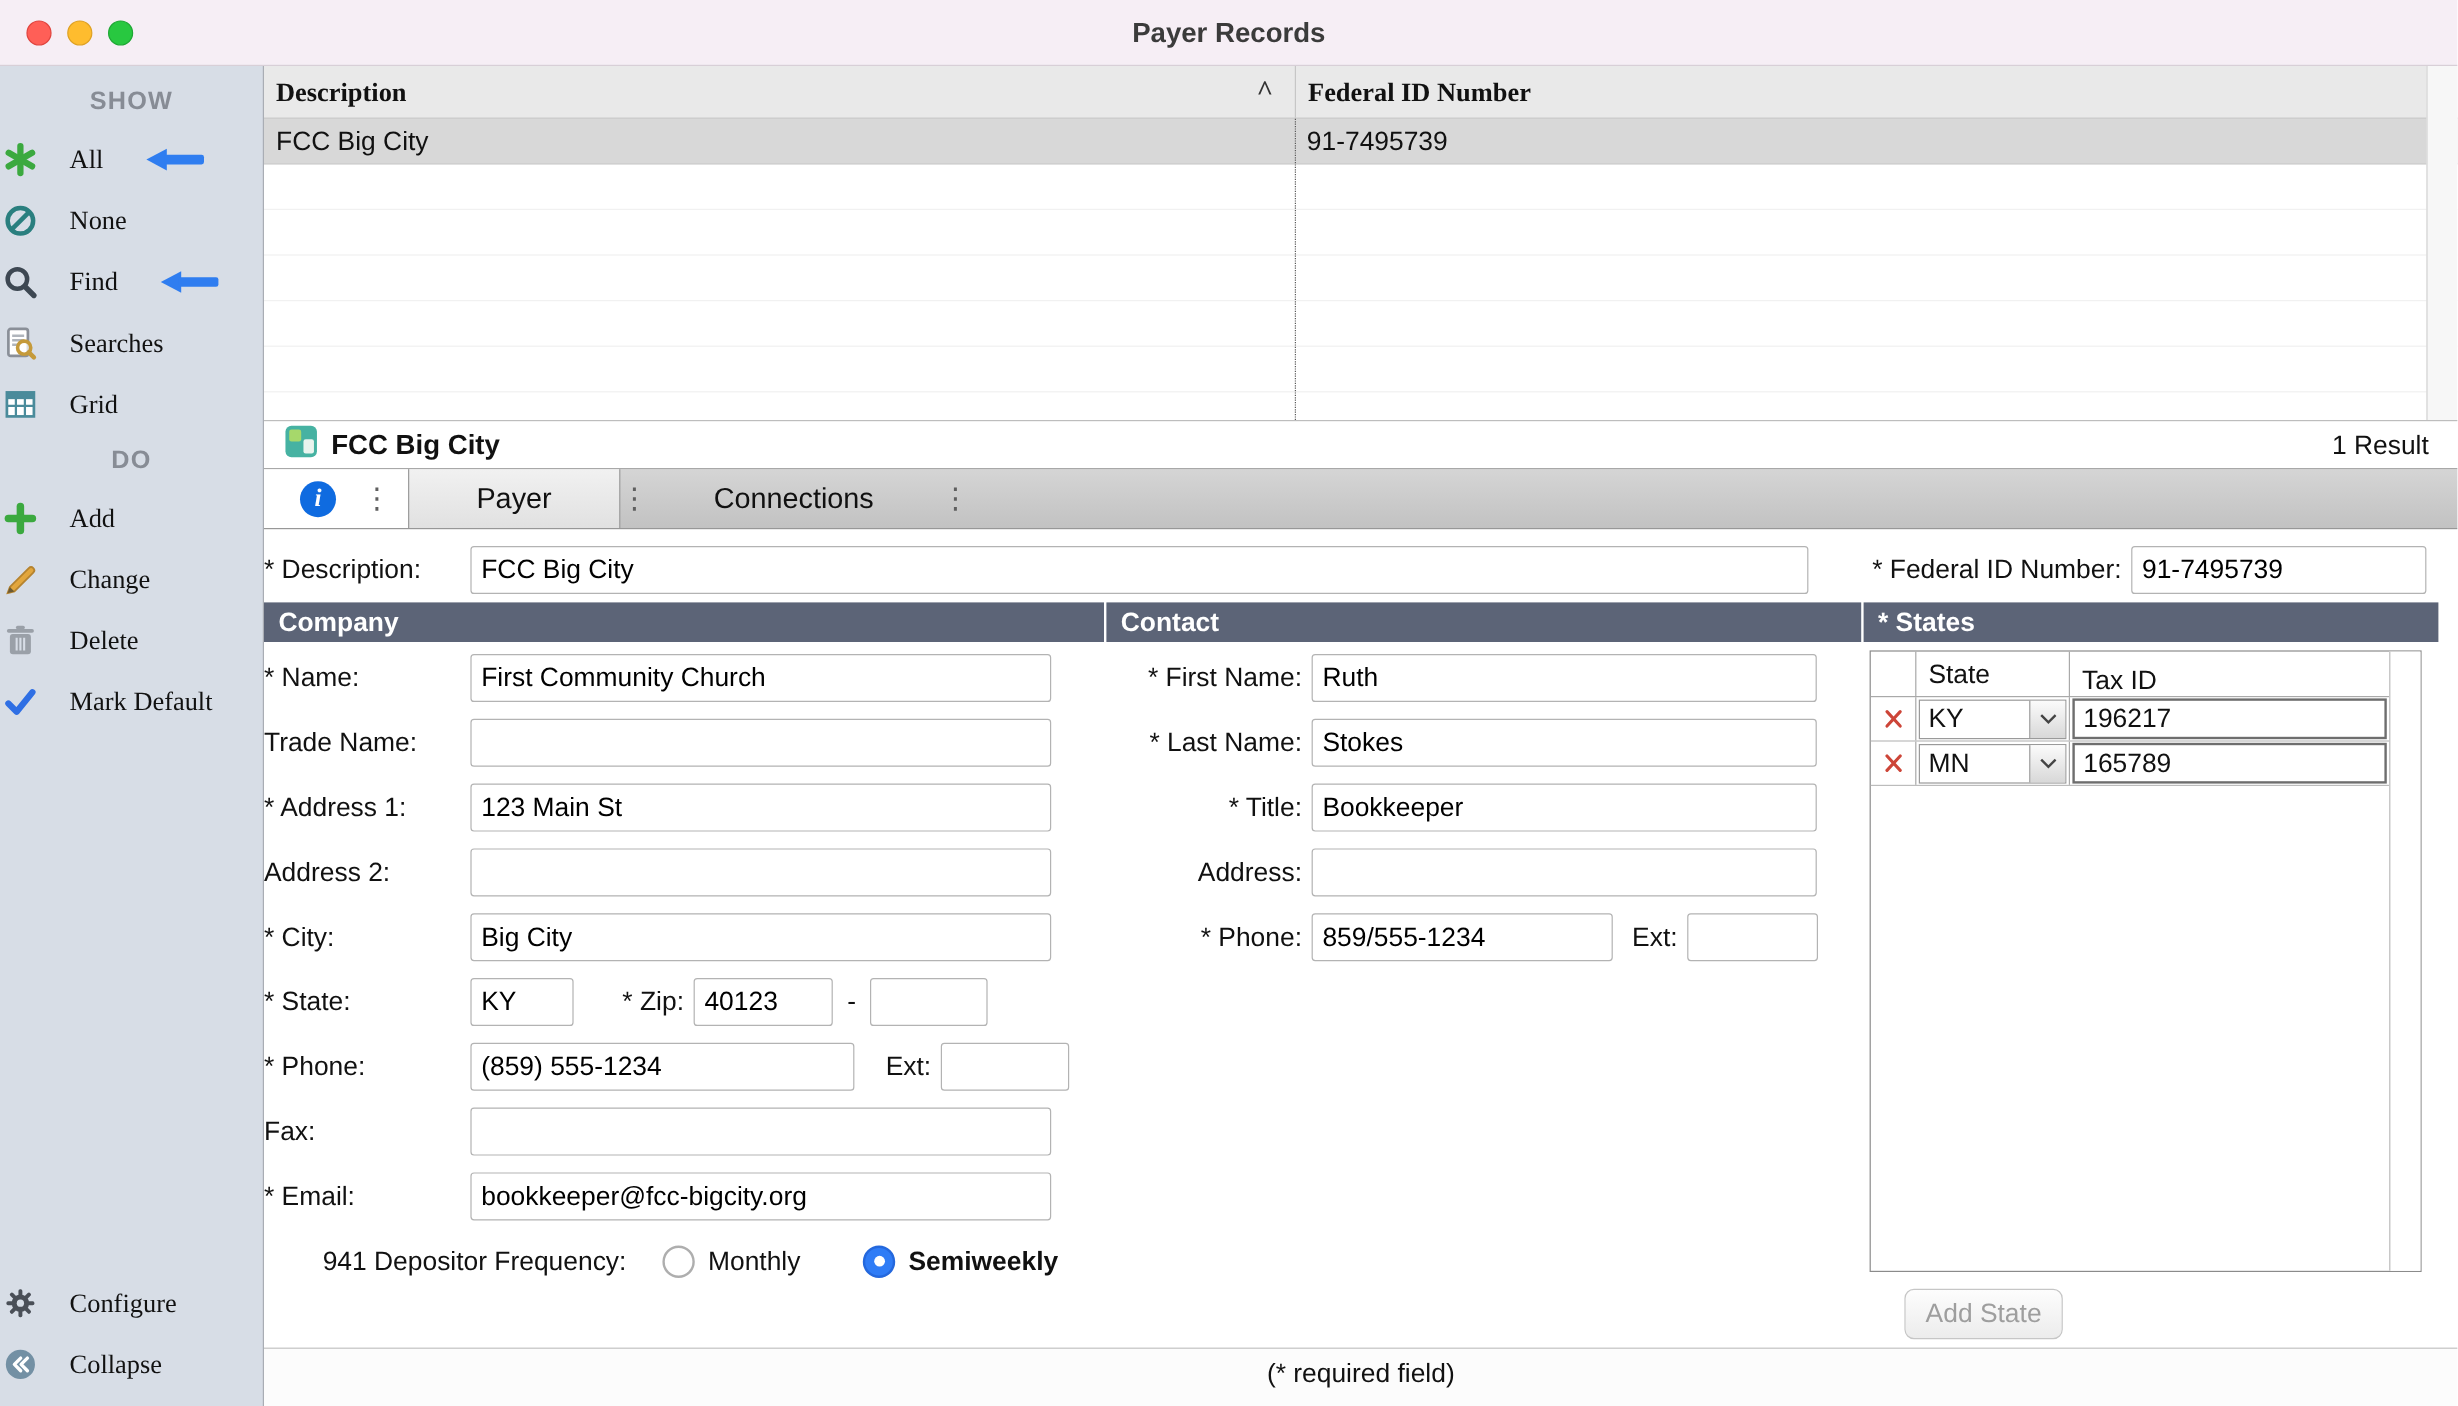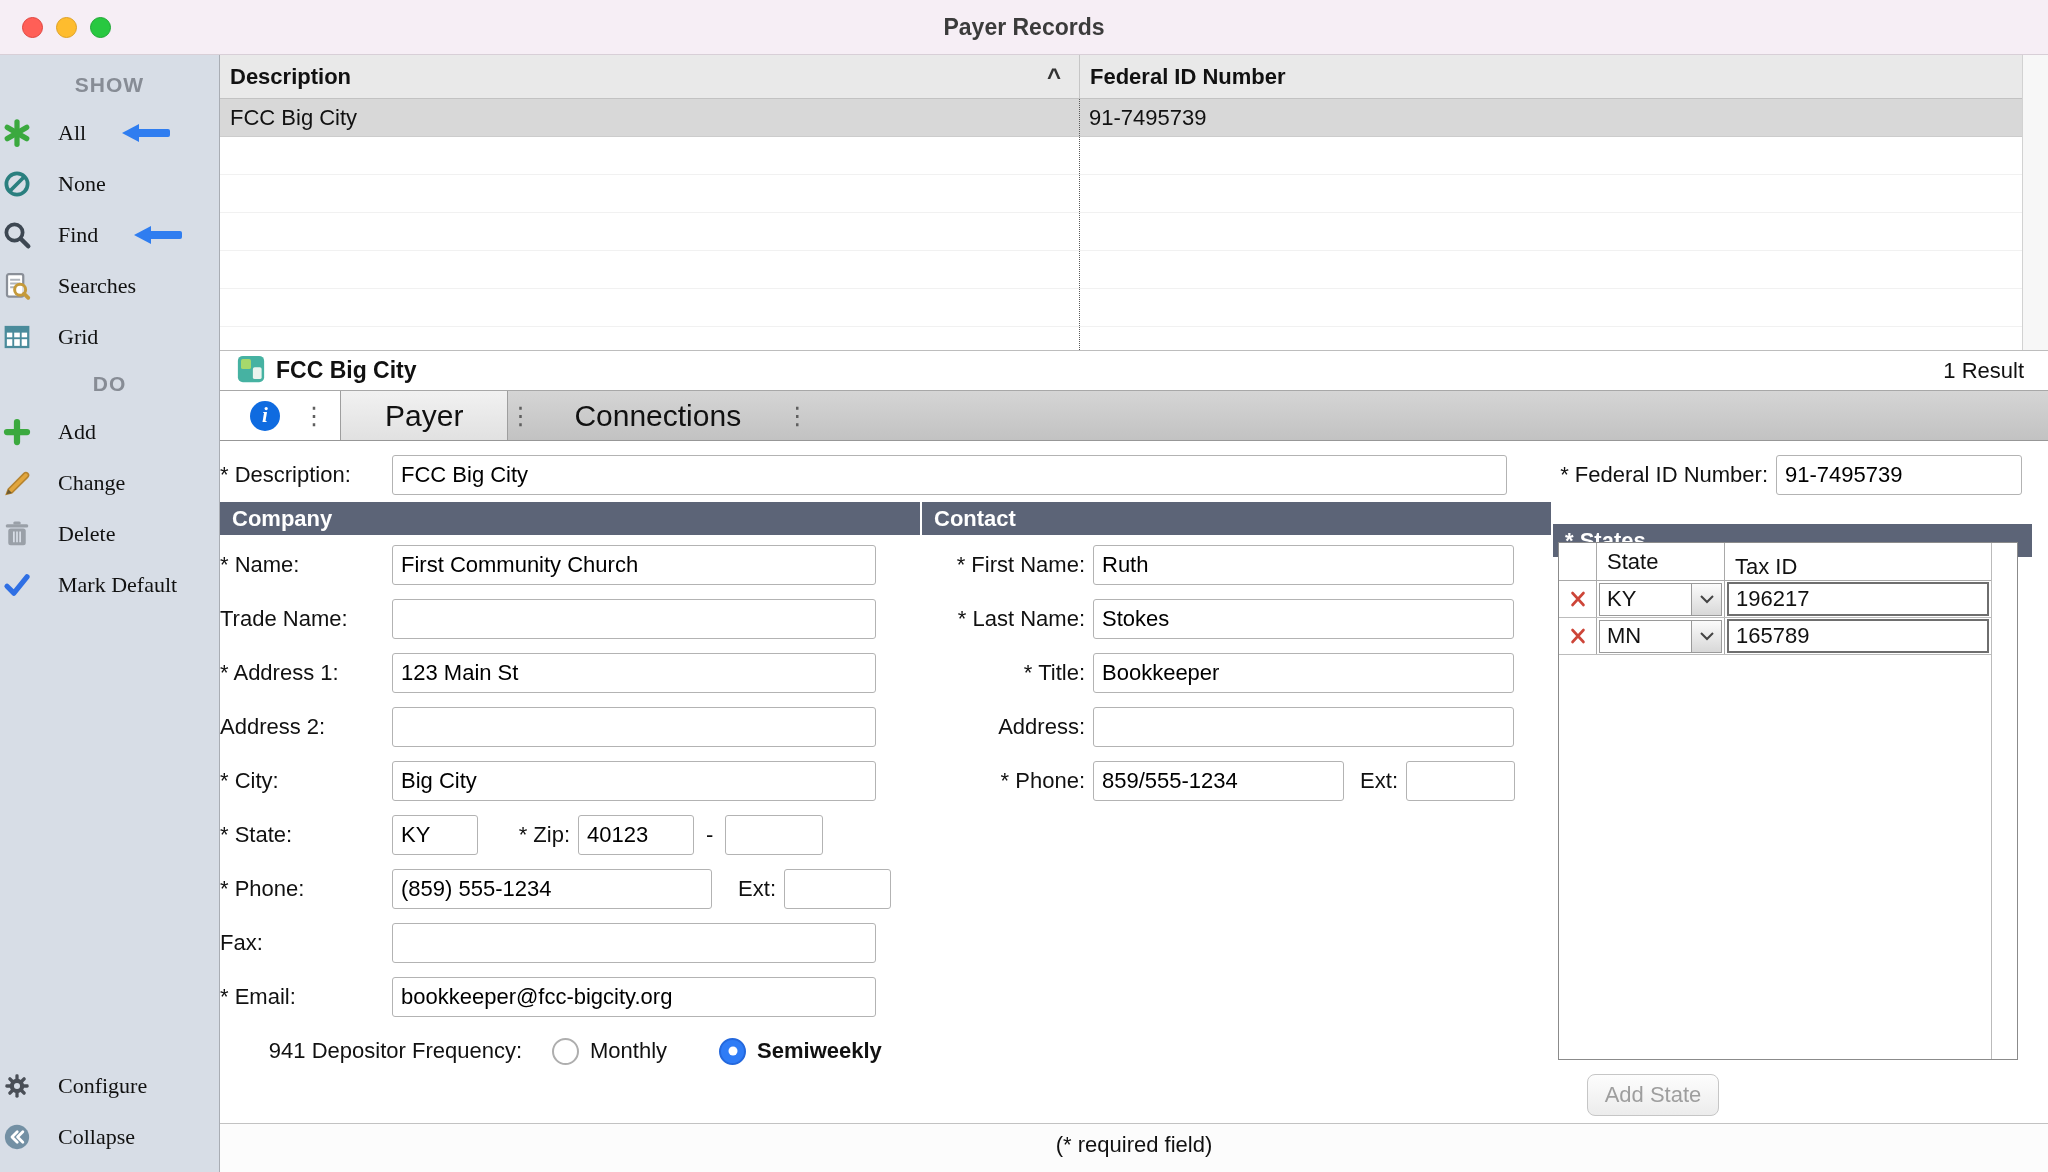--- a/index.html
+++ b/index.html
@@ -30,21 +30,21 @@
   .side-bottom { margin-top:auto; padding-bottom:10px; }
   .blue-arrow { position:relative; width:52px; height:18px; margin-left:12px; }
   .blue-arrow::before { content:""; position:absolute; left:0; top:0;
     border-top:9px solid transparent; border-bottom:9px solid transparent; border-right:17px solid #2f7df0; }
   .blue-arrow::after { content:""; position:absolute; left:15px; top:5px; width:33px; height:8px;
     background:#2f7df0; border-radius:2px; }
 
   
   .list { position:absolute; left:220px; top:55px; right:0; height:295px; background:#fff; overflow:hidden; }
   .list-header { display:flex; height:44px; background:#e9e9e9; border-bottom:1px solid #c2c2c2;
-    font-weight:bold; font-size:22px; align-items:center; }
+    font-weight:bold; font-size:22px; align-items:center;font-family:Liberation Serif, serif; }
   .lh-c1 { width:859px; display:flex; align-items:center; padding-left:10px; }
   .lh-c2 { flex:1; padding-left:10px; border-left:1px solid #c6c6c6; height:100%; display:flex; align-items:center; }
   .sort-caret { margin-left:auto; padding-right:18px; font-weight:bold; color:#333; font-size:24px; }
   .list-row { display:flex; height:38px; align-items:center; font-size:22px; border-bottom:1px solid #f1f1f1; }
   .list-row.selected { background:#d8d8d8; border-bottom:1px solid #cccccc; }
   .lr-c1 { width:859px; padding-left:10px; }
   .lr-c2 { flex:1; padding-left:10px; }
   .col-divider { position:absolute; left:859px; top:44px; bottom:0; border-left:1px dotted #5a5a5a; }
   .list-scroll { position:absolute; right:0; top:0; bottom:0; width:26px; background:#f7f7f7;
     border-left:1px solid #d2d2d2; }
@@ -57,40 +57,40 @@
 
   
   .tabbar { position:absolute; left:220px; top:390px; right:0; height:51px;
     background:linear-gradient(#d5d5d5,#c2c2c2); border-top:1px solid #a8a8a8;
     border-bottom:1px solid #979797; display:flex; align-items:stretch; }
   .tab-left { background:#fff; display:flex; align-items:center; gap:22px; padding:0 16px 0 30px; }
   .info-circle { width:30px; height:30px; border-radius:50%; background:#0f6be0; color:#fff;
     display:flex; align-items:center; justify-content:center;
     font-family:"Liberation Serif", serif; font-weight:bold; font-style:italic; font-size:21px; }
   .dots { width:22px; text-align:center; color:#5f5f5f; font-size:24px; align-self:center; }
-  .tab { display:flex; align-items:center; padding:0 44px; font-size:30px; }
+  .tab { display:flex; align-items:center; padding:0 56px; font-size:24px; }
   .tab.selected { background:linear-gradient(#f1f1f1,#e1e1e1); border-left:1px solid #9e9e9e;
     border-right:1px solid #9e9e9e; }
 
   
   .desc-row { position:absolute; left:220px; top:452px; right:0; height:46px;
     display:flex; align-items:center; }
   .f-lbl { width:172px; padding-right:8px; font-size:22px; white-space:nowrap; }
   .inp { height:40px; border:1px solid #b3b3b3; border-radius:3px; background:#fff;
     font-family:inherit; font-size:22px; padding:0 8px; }
   .w-desc { width:1115px; }
   .fed-lbl { margin-left:auto; width:228px; text-align:right; padding-right:8px;
     font-size:22px; white-space:nowrap; }
   .w-fed { width:246px; margin-right:26px; }
 
   .section-bar { position:absolute; top:502px; height:33px; background:#5c6477; color:#fff;
     font-weight:bold; font-size:22px; line-height:33px; padding-left:12px; }
   .bar-company { left:220px; width:700px; }
   .bar-contact { left:922px; width:629px; }
-  .bar-states  { left:1553px; right:16px;margin-top:22px; }
+  .bar-states  { left:1553px; right:16px; }
 
   .company-col { position:absolute; left:220px; top:544px; width:702px; }
   .contact-col { position:absolute; left:922px; top:544px; width:632px; }
   .f-row { display:flex; align-items:center; height:42px; margin-bottom:12px; }
   .w-lg { width:484px; }
   .w-state { width:86px; }
   .zip-lbl { width:92px; text-align:right; padding-right:8px; font-size:22px; margin-left:8px; }
   .w-zip { width:116px; }
   .zip-dash { margin:0 12px; font-size:22px; }
   .w-zip4 { width:98px; }

